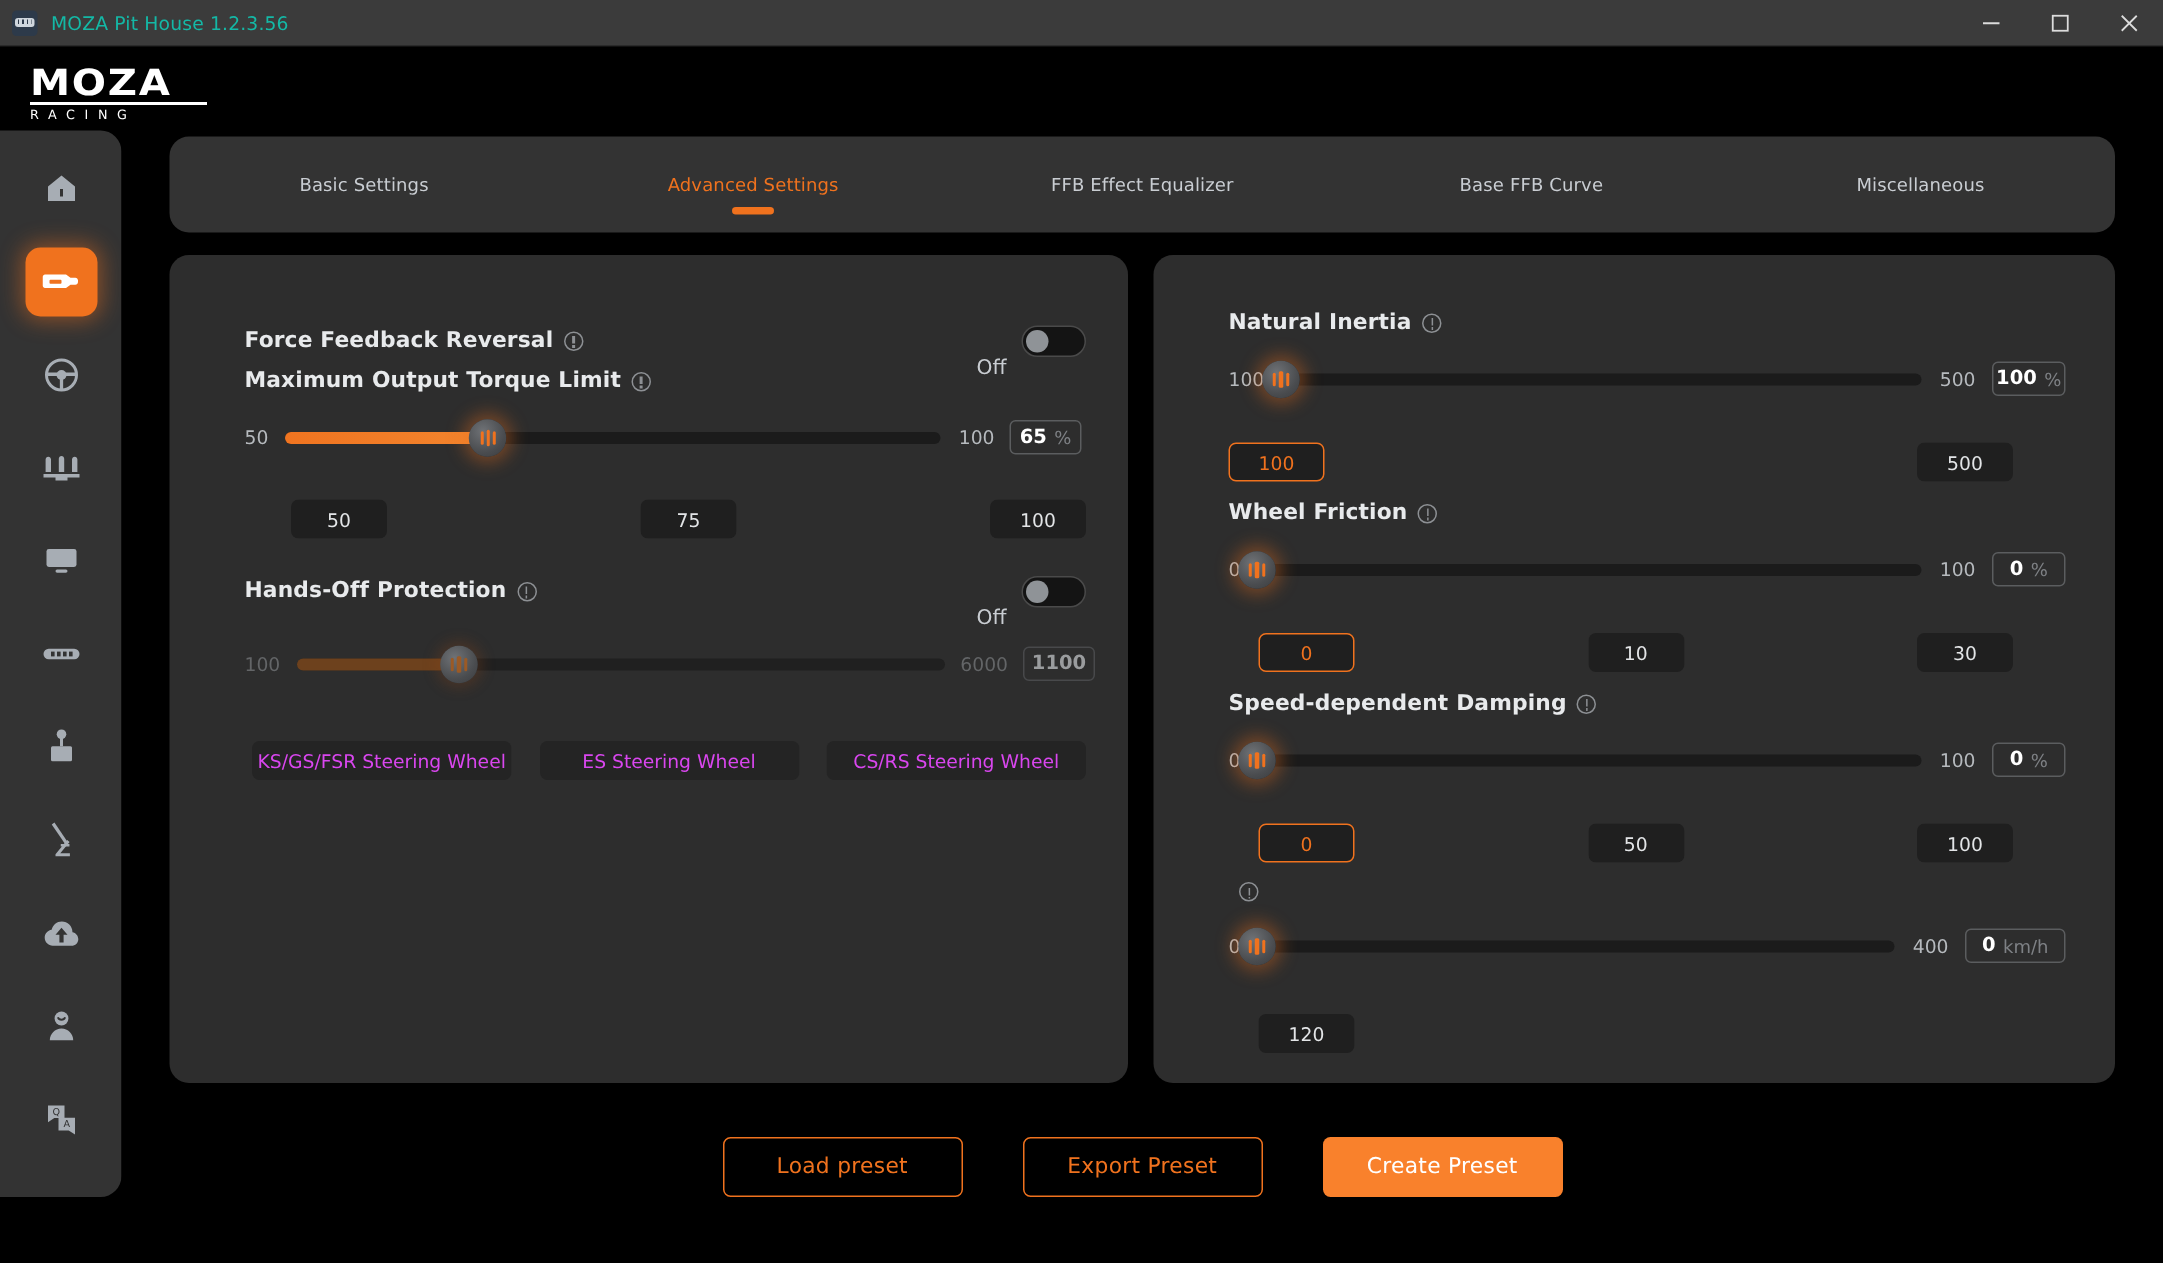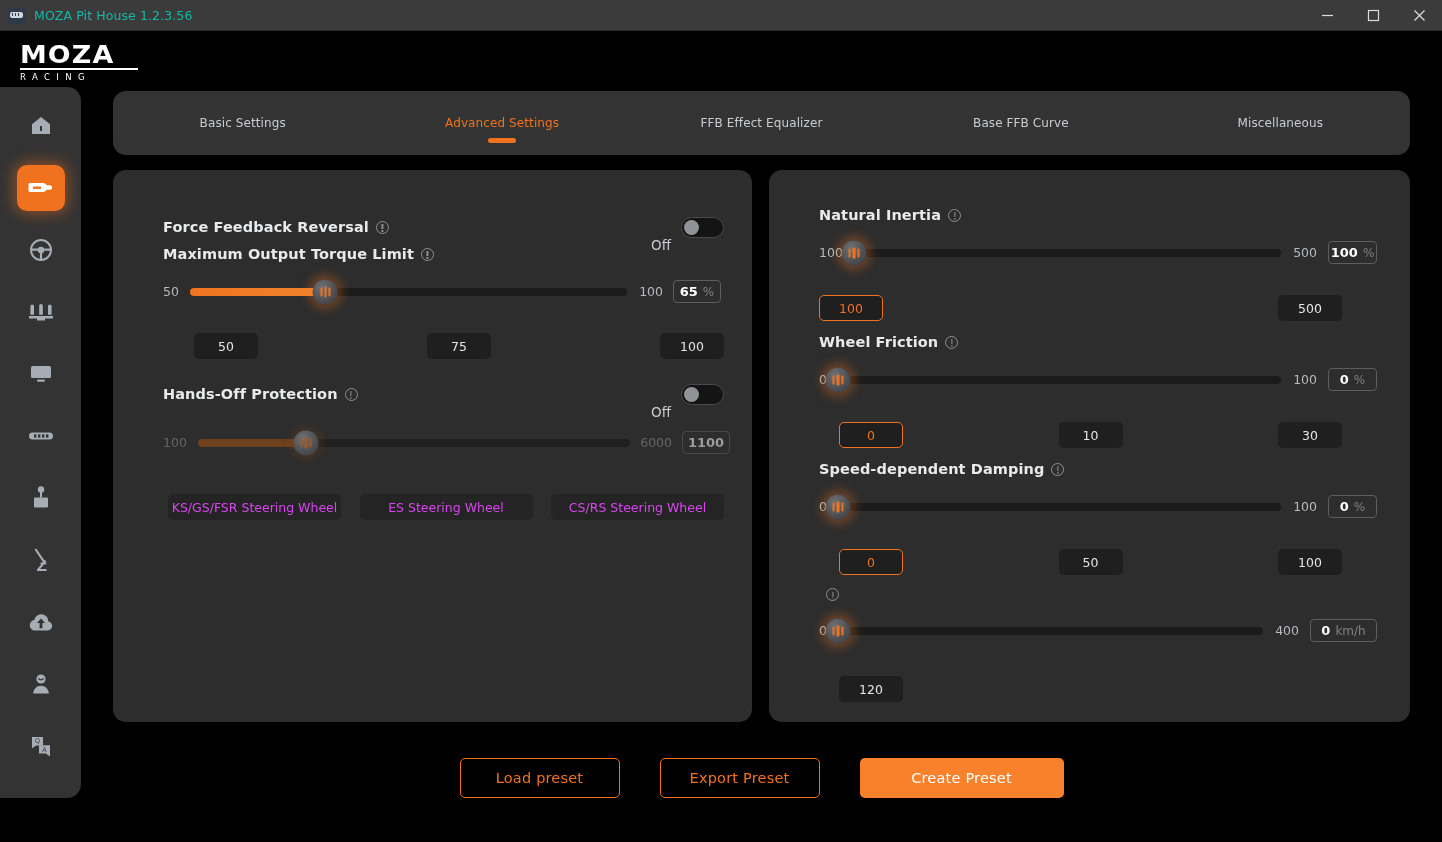--- a/index.html
+++ b/index.html
@@ -205,21 +205,21 @@
   #actions {
     position: absolute; left: 0; top: 671px; width: 1361px;
     display: flex; justify-content: center; gap: 40px; text-align: center;
   }
   .act {
     width: 160px; height: 40px; border-radius: 5px;
     display: flex; align-items: center; justify-content: center;
     font-size: 14.5px; letter-spacing: .2px;
   }
   .act.ghost { background: #000; border: 1px solid #f0721e; color: #f0721e; }
-  .act.solid { background: #f9812c; color: #ffffff; width: 204px; }
+  .act.solid { background: #f9812c; color: #ffffff; width: 160px; }
 </style>
 </head>
 <body>
 
 <div id="titlebar">
   <div id="app-icon"></div>
   <div id="title-text">MOZA Pit House 1.2.3.56</div>
   <div id="win-controls">
     <div class="win-btn">
       <svg width="13" height="13" viewBox="0 0 13 13">

